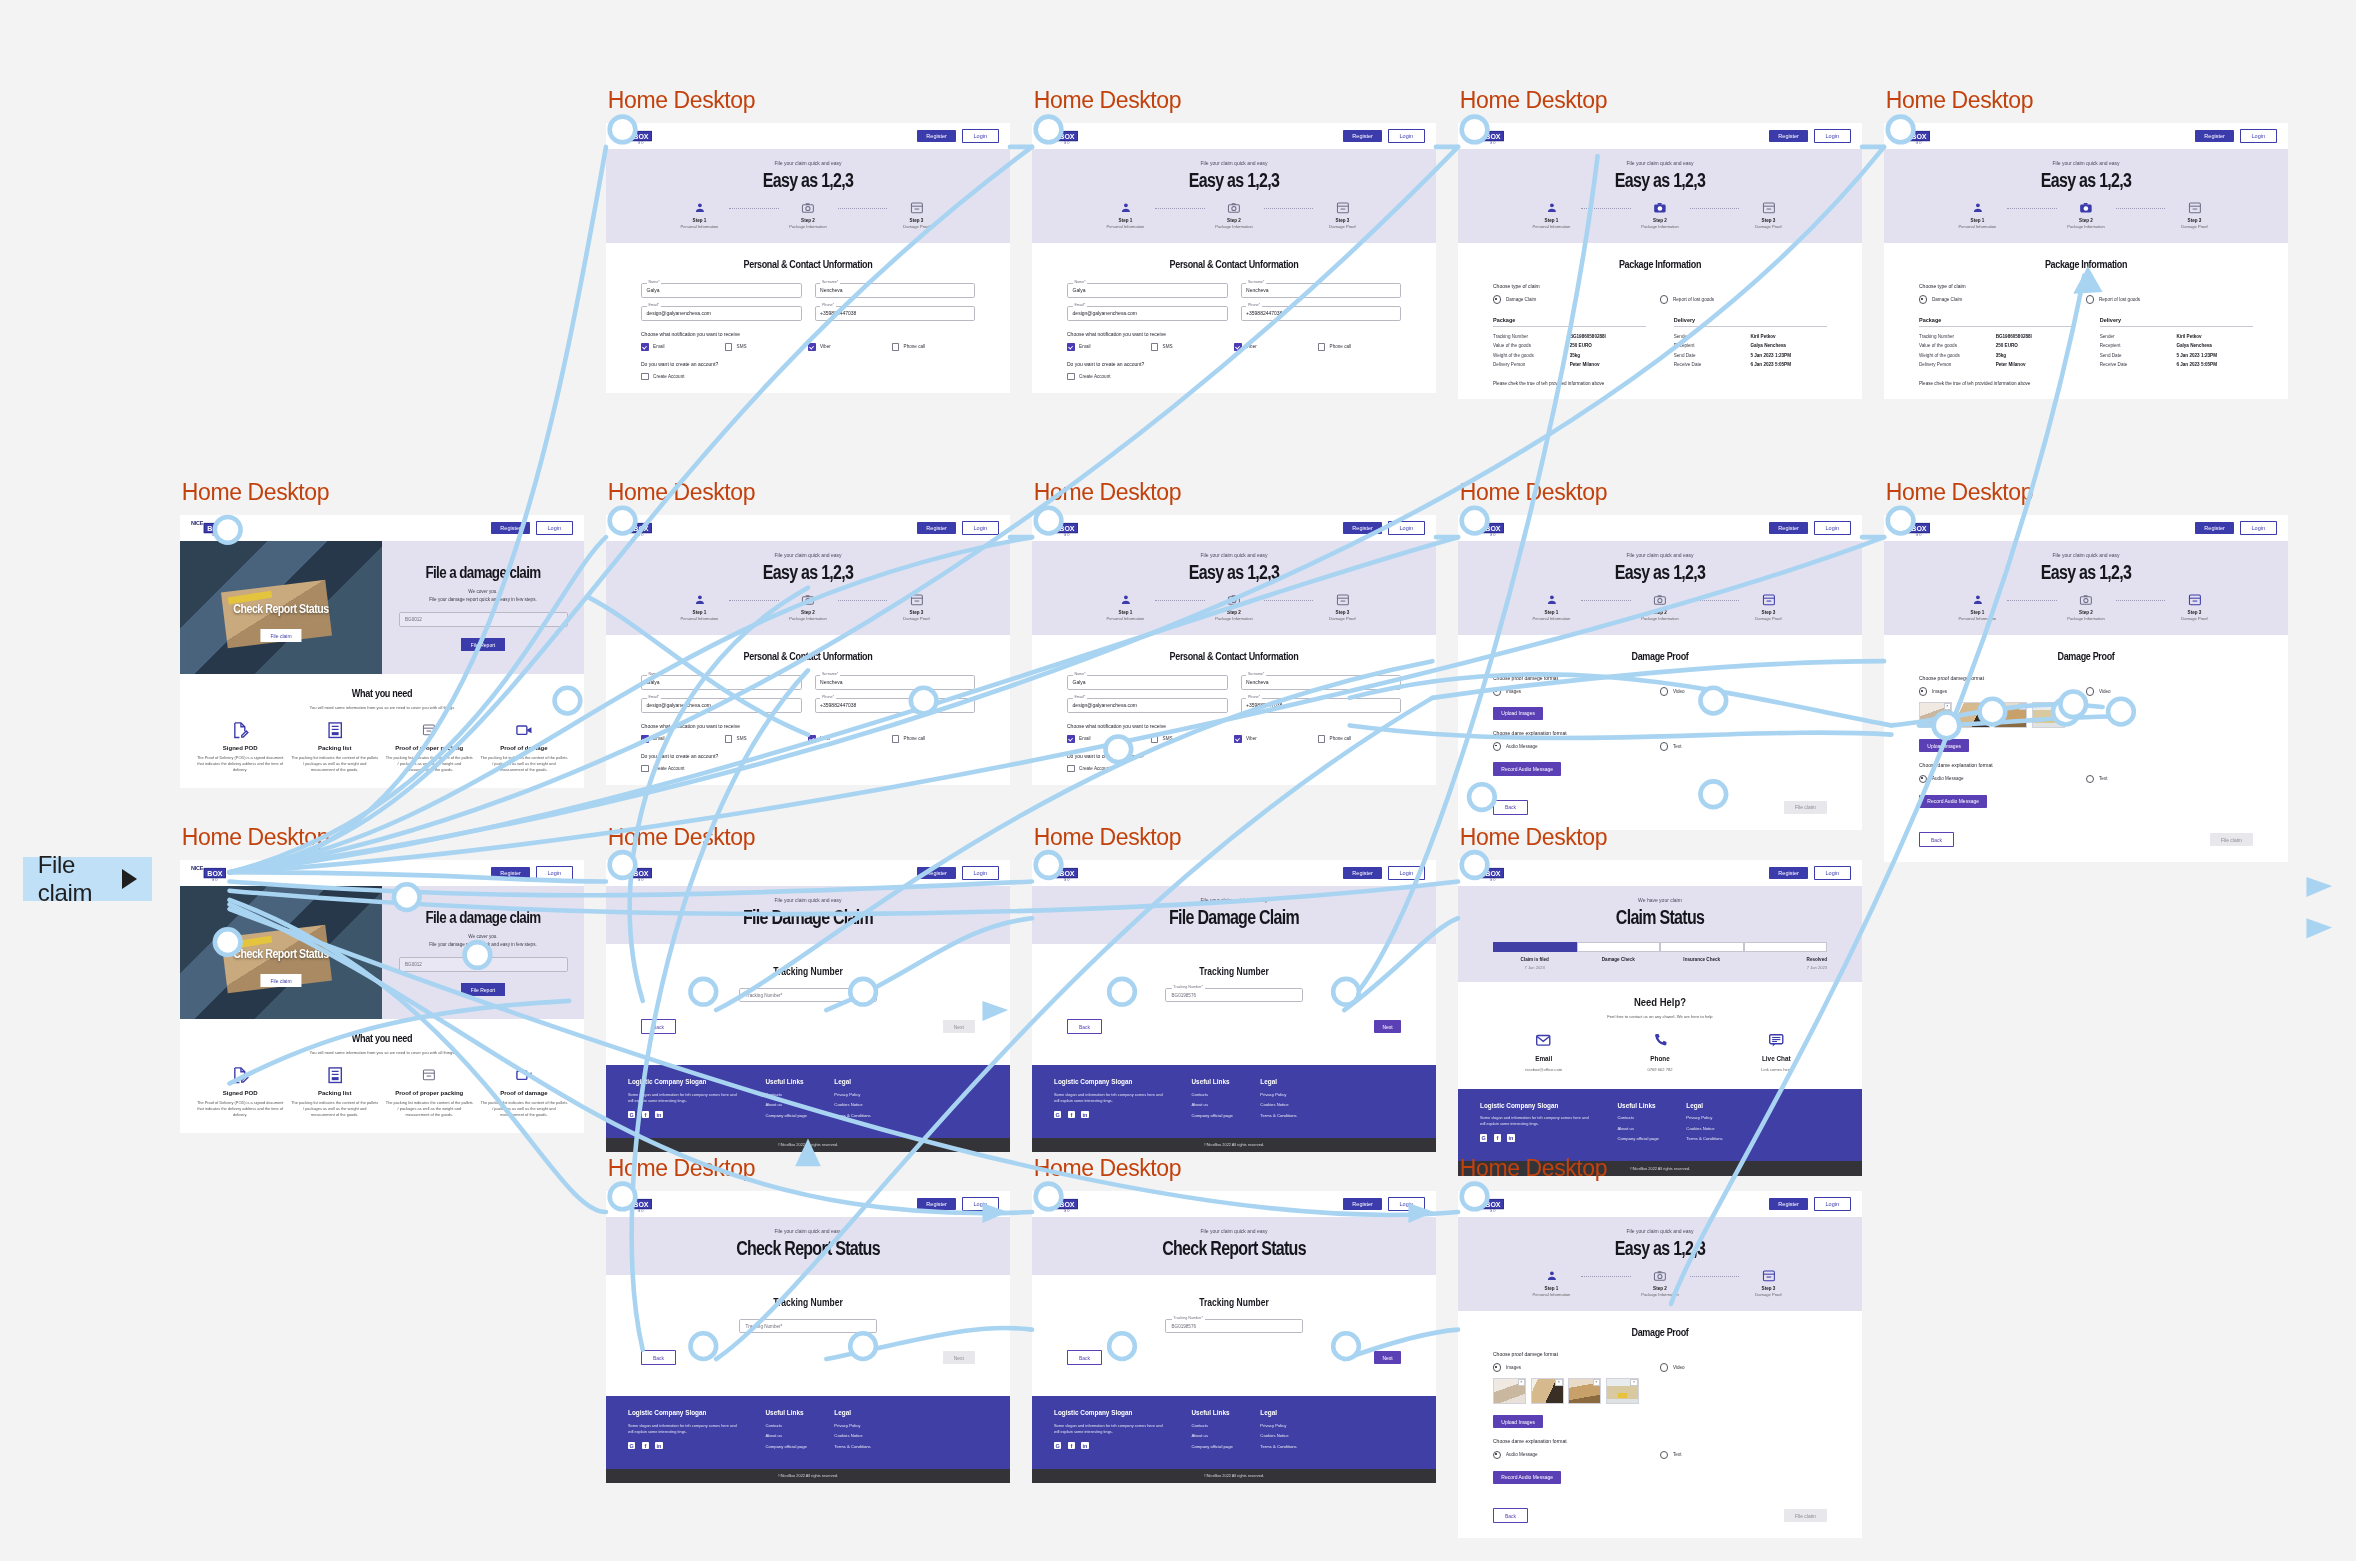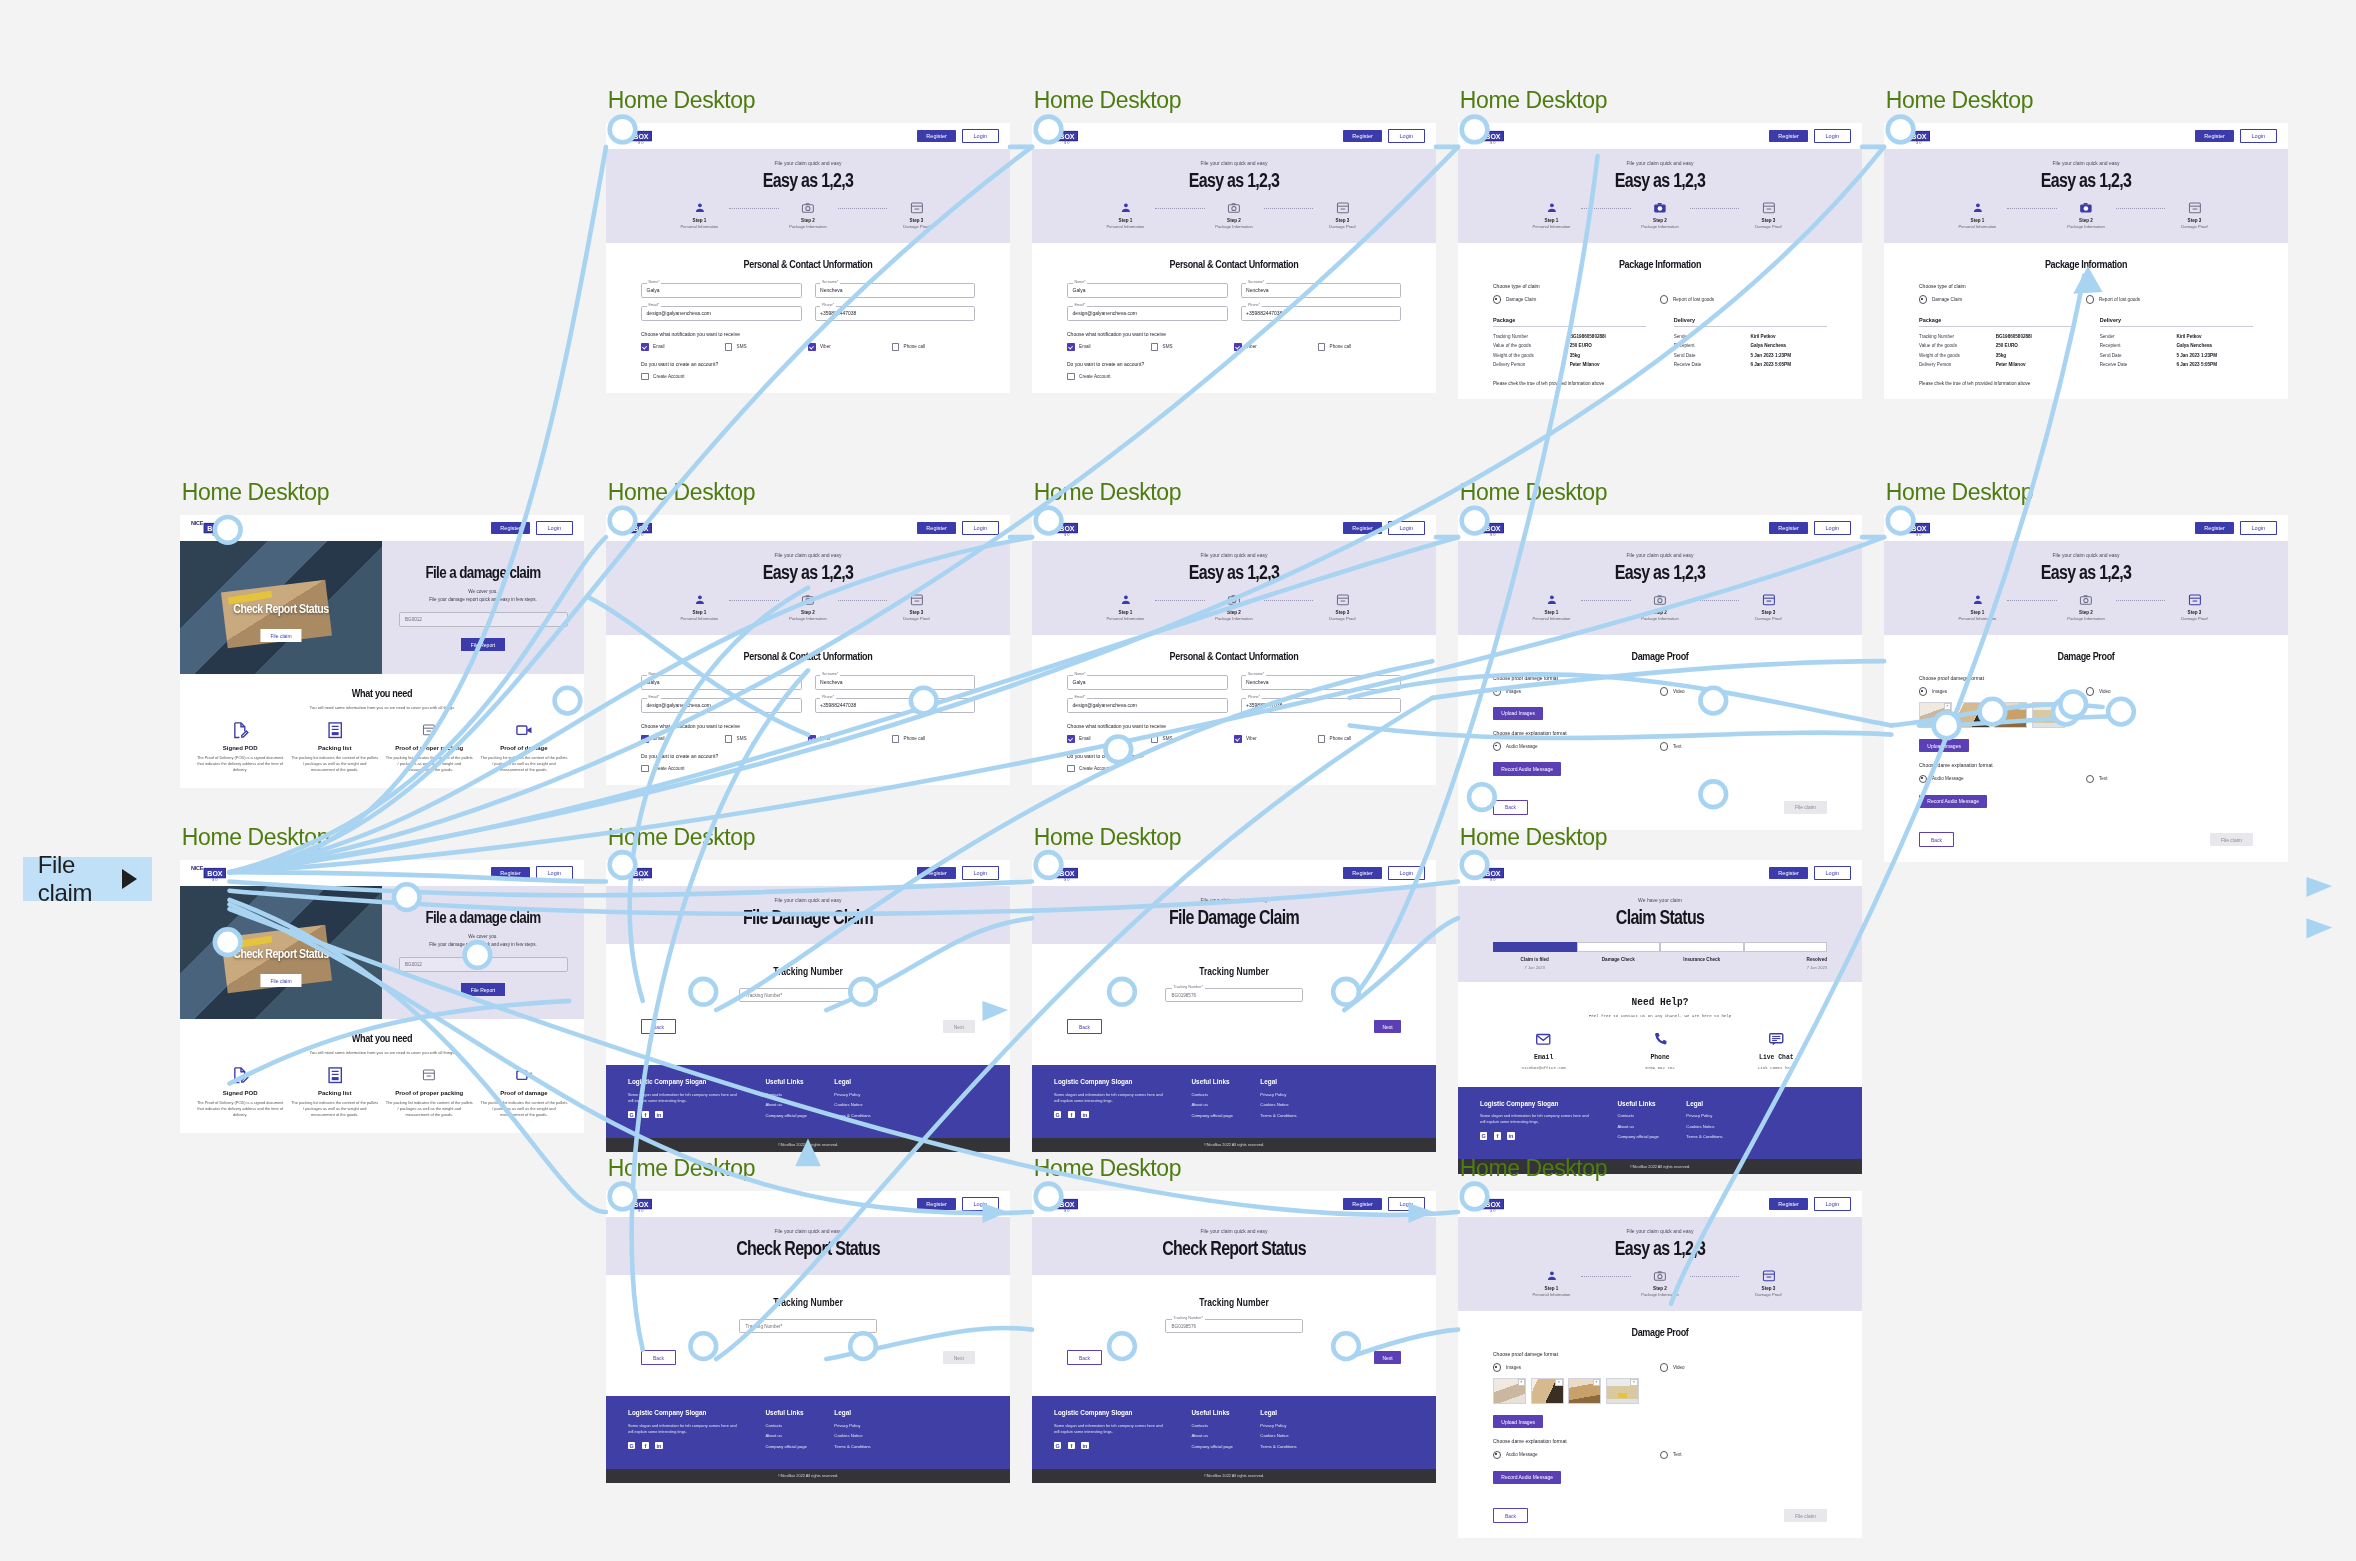--- a/index.html
+++ b/index.html
@@ -20,21 +20,21 @@
     width:129px;height:44px;background:#bfe0f7;
     display:flex;align-items:center;justify-content:space-between;
     padding:0 14.7px;box-sizing:border-box;z-index:9;
   }
   .start-flag .lbl{font-size:24px;color:#1f1f1f;letter-spacing:-0.3px;}
   .start-flag .tri{width:0;height:0;border-left:15.6px solid #1f1f1f;border-top:10px solid transparent;border-bottom:10px solid transparent;}
 
   
   .frame{position:absolute;width:404px;z-index:2;}
   .frame-title{
-    font-size:23px;color:#4d7c0f;margin:0 0 9.2px 1.8px;letter-spacing:-0.4px;
+    font-size:23px;color:#c2410c;margin:0 0 9.2px 1.8px;letter-spacing:-0.4px;
     white-space:nowrap;
   }
   .screen{
     width:404px;background:#fff;overflow:hidden;position:relative;
   }
 
   
   .site-head{height:26px;background:#fff;display:flex;align-items:center;
     justify-content:space-between;padding:0 11px;box-sizing:border-box;}
   .logo{display:flex;align-items:flex-start;gap:0.9px;transform:scale(.85);transform-origin:left center;}
@@ -149,21 +149,21 @@
   .copy{background:#343438;color:#d6d6dc;font-size:3.9px;text-align:center;padding:4.6px 0;}
 
   
   .bar{display:flex;margin:13px 35px 0;}
   .bar .seg{flex:1;height:8.3px;border:0.9px solid #c5c5d2;background:#fff;}
   .bar .seg.on{background:#3f3fa6;border-color:#3f3fa6;}
   .barlbls{display:flex;margin:4.6px 35px 0;}
   .barlbls .bl{flex:1;font-size:4.6px;font-weight:bold;color:#1d1d26;}
   .barlbls .bl:last-child{text-align:right;}
   .barlbls .bl .dt{font-size:4.1px;font-weight:normal;color:#7c7c88;margin-top:2.8px;}
-  .help{padding:14.7px 0 16.5px;text-align:center;font-family:Liberation Mono, monospace;}
+  .help{padding:14.7px 0 16.5px;text-align:center;}
   .help h3{margin:0;font-size:11px;font-weight:bold;color:#16161d;transform:scaleX(.86);}
   .help .sub{font-size:4.1px;color:#555;margin:5.5px 0 13px;}
   .help-cols{display:flex;padding:0 27.5px;}
   .help-c{flex:1;text-align:center;}
   .help-c .ic{height:16.5px;display:flex;align-items:center;justify-content:center;margin-bottom:6.4px;}
   .help-c .t{font-size:6.4px;font-weight:bold;color:#16161d;}
   .help-c .v{font-size:4.1px;color:#666;margin-top:5.5px;}
 
   svg.i{display:block;}
 </style>

